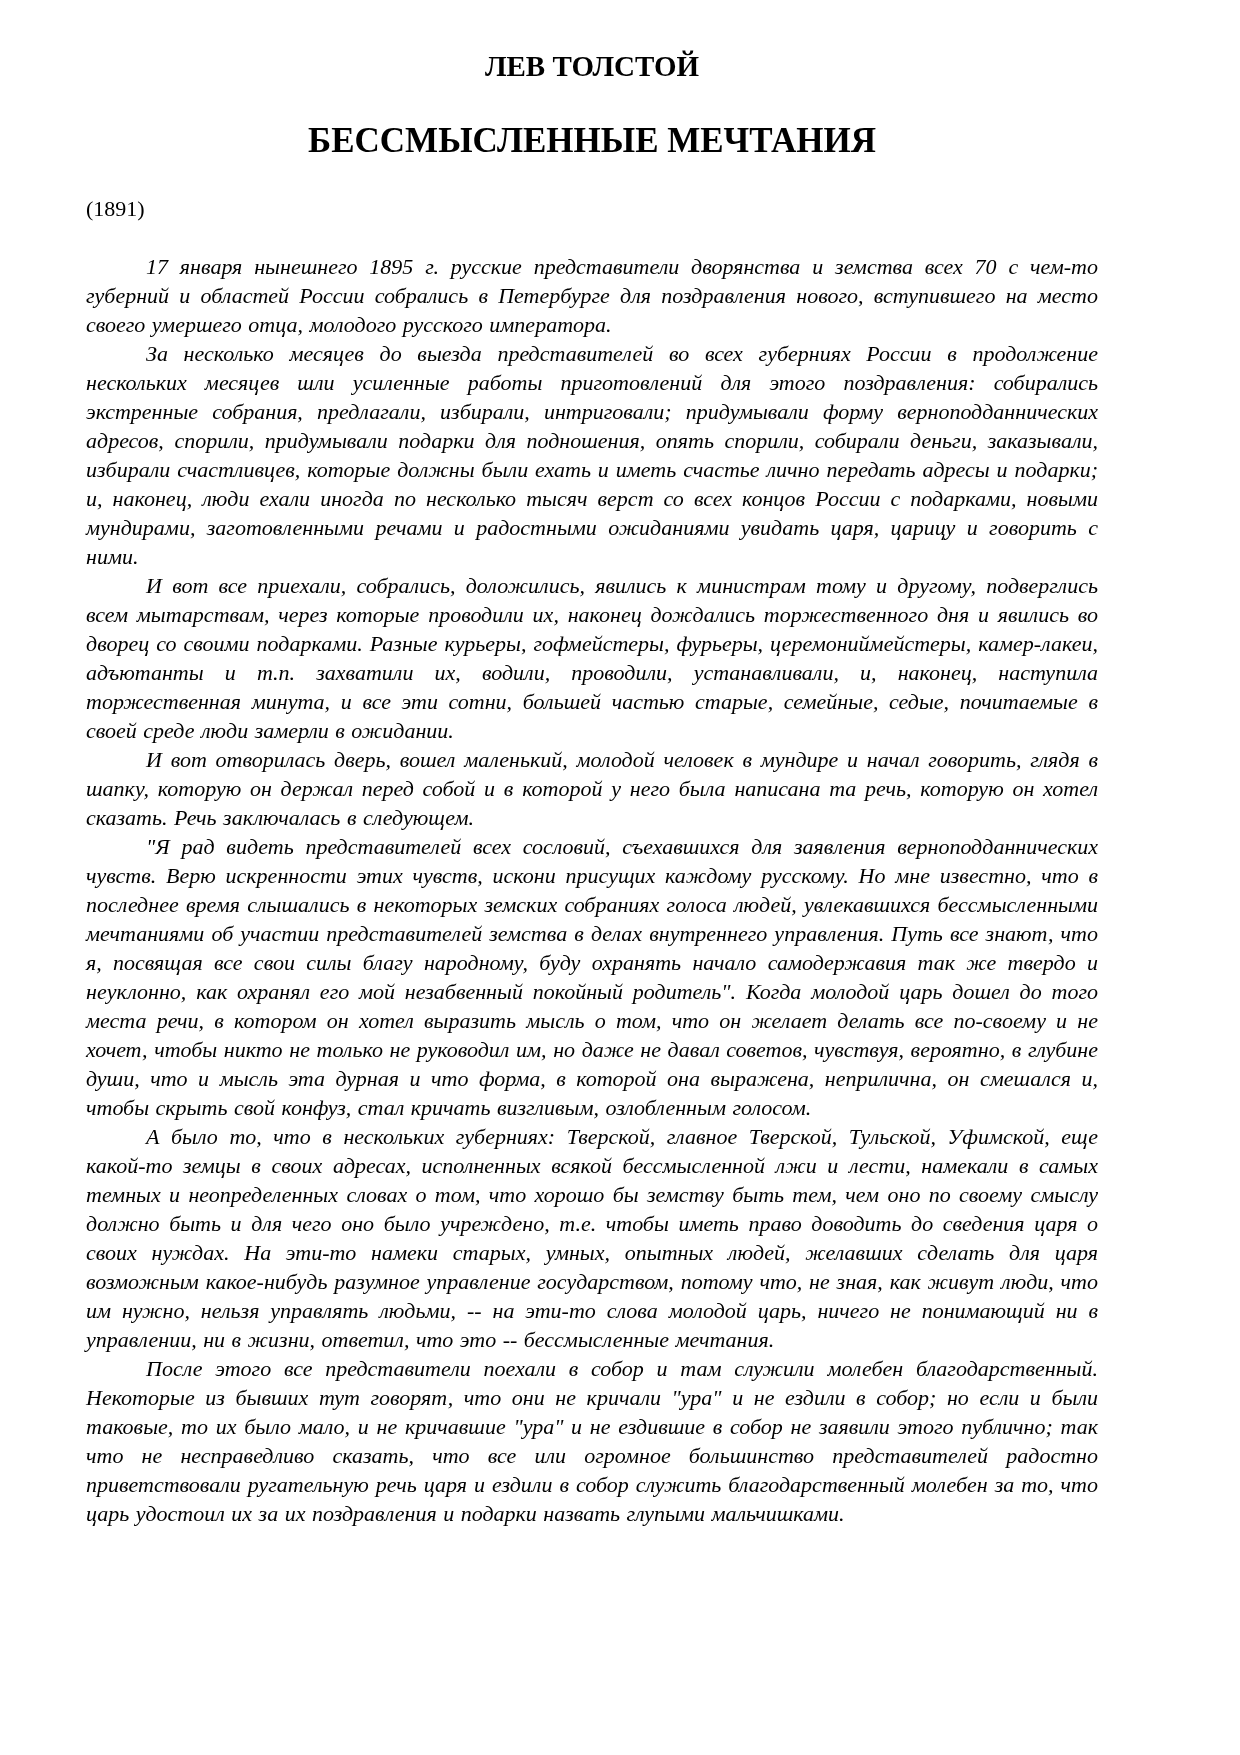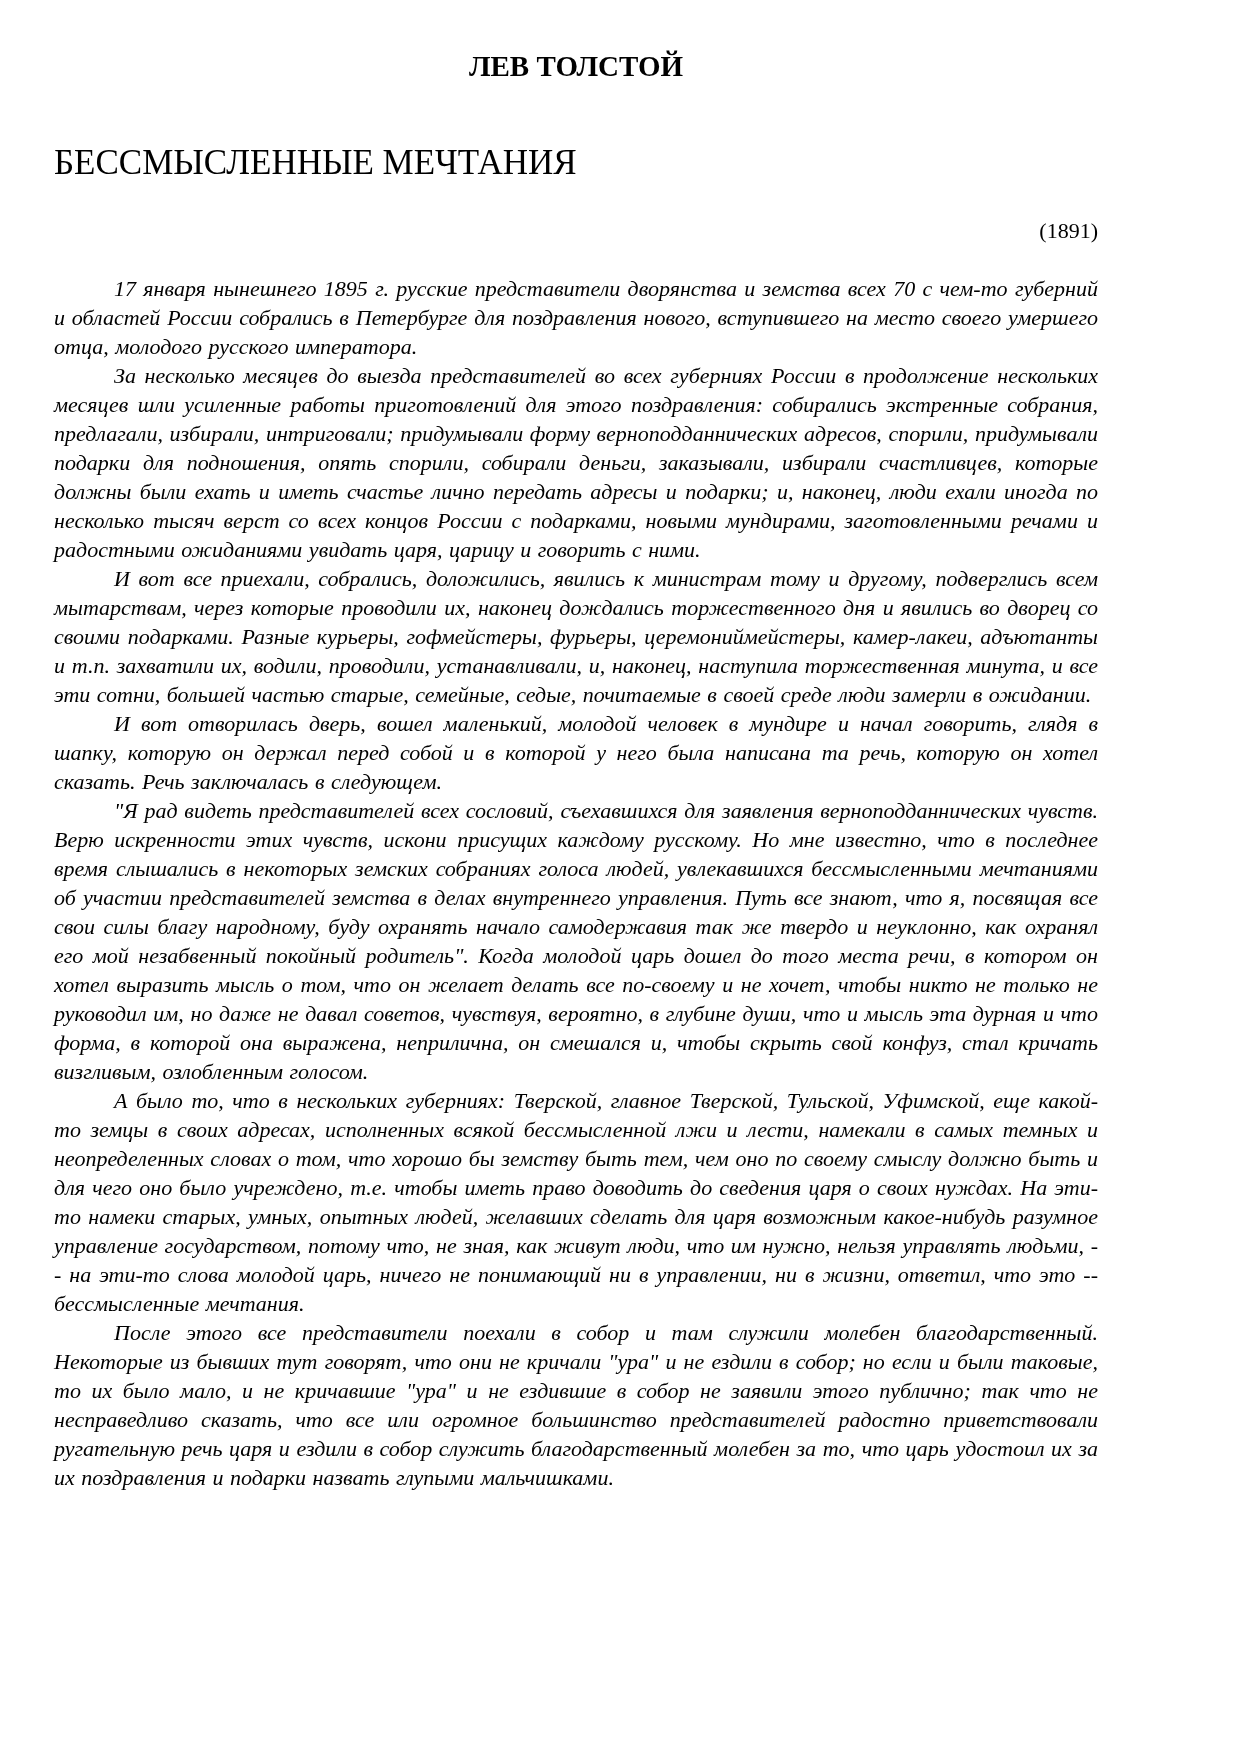--- a/index.html
+++ b/index.html
@@ -11,38 +11,38 @@
     width: 1240px;
     min-height: 1755px;
     color: #000000;
     font-family: "Liberation Serif", "DejaVu Serif", serif;
     box-sizing: border-box;
   }
   .page {
     box-sizing: border-box;
     width: 1240px;
     min-height: 1755px;
-    padding: 38px 142px 60px 54px;
+    padding: 38px 142px 60px 86px;
   }
   .doc-author {
     text-align: center;
     font-weight: bold;
     font-size: 29px;
     line-height: 1.15;
     margin: 12px 0 0 0;
   }
   .doc-title {
-    text-align: left;
-    font-weight: normal;
+    text-align: center;
+    font-weight: bold;
     font-size: 35px;
     line-height: 1.15;
-    margin: 60px 0 0 0;
+    margin: 38px 0 0 0;
   }
   .doc-year {
-    text-align: right;
+    text-align: left;
     font-size: 22px;
     margin: 34px 0 0 0;
   }
   .doc-body {
     margin-top: 30px;
     font-style: italic;
   }
   .doc-body p {
     margin: 0;
     font-size: 22px;

